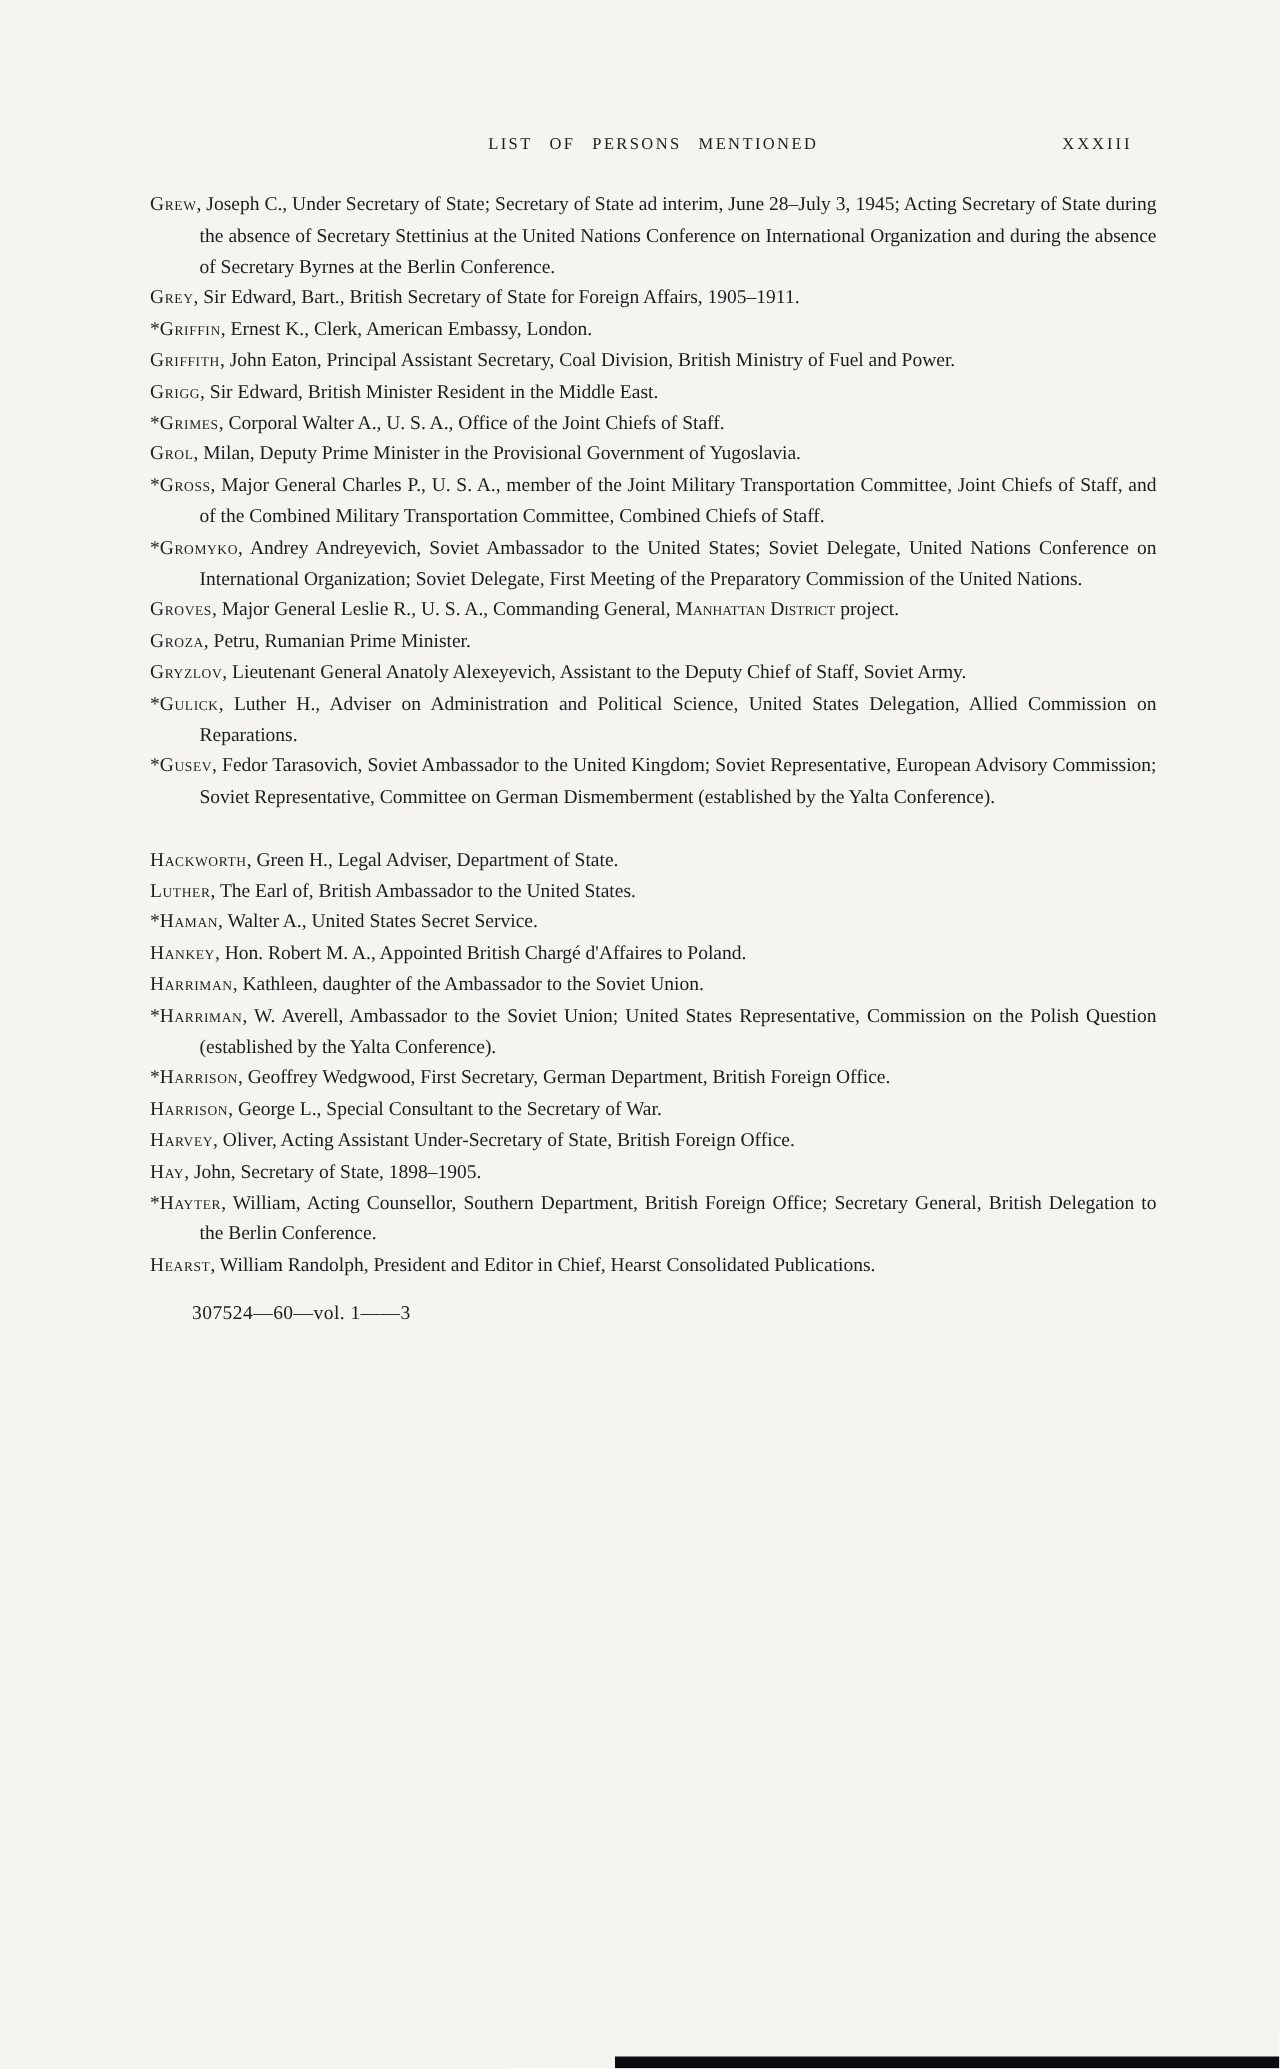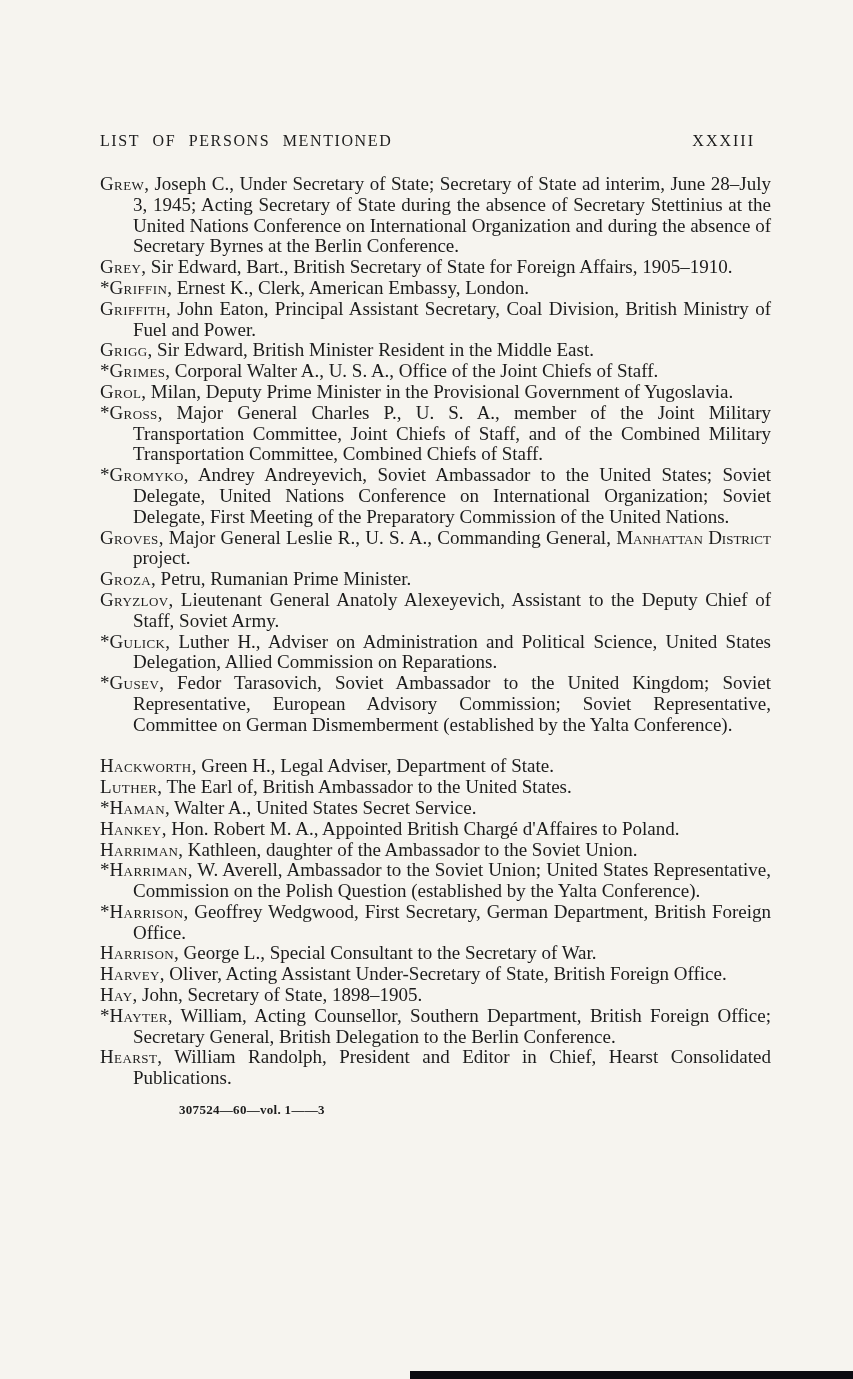--- a/index.html
+++ b/index.html
@@ -14,51 +14,50 @@
     background: #f6f4ef;
     position: relative;
     overflow: hidden;
     color: #1c1c1c;
   }
   .content {
     padding: 90px 82px 0 100px;
   }
   .header {
     position: relative;
-    text-align: left;
-    font-size: 16px;
+    text-align: center;
+    font-size: 11px;
     letter-spacing: 1.6px;
     word-spacing: 7px;
     color: #1c1c1c;
-    margin-top: 42px;
   }
   .pagenum {
     position: absolute;
     right: 16px;
     top: 0;
     letter-spacing: 2px;
     word-spacing: normal;
   }
   .list { margin-top: 24px; }
   .entry {
-    font-size: 19px;
+    font-size: 13px;
     line-height: 20.8px;
     text-align: justify;
     padding-left: 33px;
     text-indent: -33px;
   }
   .entry.gap-after { margin-bottom: 20.8px; }
   .sc { font-variant: small-caps; }
   .name { letter-spacing: 0.4px; }
   .star { letter-spacing: 0; }
   .footer {
     margin-top: 13px;
-    margin-left: 79px;
+    margin-left: 28px;
     font-size: 13px;
-    font-weight: 700;
+    font-weight: 400;
     letter-spacing: 0.3px;
   }
   .scan-bar {
     position: absolute;
     bottom: 0;
     left: 410px;
     right: 0;
     height: 8px;
     background: #0b0b10;
   }
@@ -67,21 +66,21 @@
 <body>
 
 <div class="page">
   <div class="content">
     <div class="header">
       <span>LIST OF PERSONS MENTIONED</span>
       <span class="pagenum">XXXIII</span>
     </div>
     <div class="list">
         <p class="entry"><span class="sc name">Grew</span><span class="txt">, Joseph C., Under Secretary of State; Secretary of State ad interim, June 28–July 3, 1945; Acting Secretary of State during the absence of Secretary Stettinius at the United Nations Conference on International Organization and during the absence of Secretary Byrnes at the Berlin Conference.</span></p>
-        <p class="entry"><span class="sc name">Grey</span><span class="txt">, Sir Edward, Bart., British Secretary of State for Foreign Affairs, 1905–1910.</span></p>
+        <p class="entry"><span class="sc name">Grey</span><span class="txt">, Sir Edward, Bart., British Secretary of State for Foreign Affairs, 1905–1911.</span></p>
         <p class="entry"><span class="star">*</span><span class="sc name">Griffin</span><span class="txt">, Ernest K., Clerk, American Embassy, London.</span></p>
         <p class="entry"><span class="sc name">Griffith</span><span class="txt">, John Eaton, Principal Assistant Secretary, Coal Division, British Ministry of Fuel and Power.</span></p>
         <p class="entry"><span class="sc name">Grigg</span><span class="txt">, Sir Edward, British Minister Resident in the Middle East.</span></p>
         <p class="entry"><span class="star">*</span><span class="sc name">Grimes</span><span class="txt">, Corporal Walter A., U. S. A., Office of the Joint Chiefs of Staff.</span></p>
         <p class="entry"><span class="sc name">Grol</span><span class="txt">, Milan, Deputy Prime Minister in the Provisional Government of Yugoslavia.</span></p>
         <p class="entry"><span class="star">*</span><span class="sc name">Gross</span><span class="txt">, Major General Charles P., U. S. A., member of the Joint Military Transportation Committee, Joint Chiefs of Staff, and of the Combined Military Transportation Committee, Combined Chiefs of Staff.</span></p>
         <p class="entry"><span class="star">*</span><span class="sc name">Gromyko</span><span class="txt">, Andrey Andreyevich, Soviet Ambassador to the United States; Soviet Delegate, United Nations Conference on International Organization; Soviet Delegate, First Meeting of the Preparatory Commission of the United Nations.</span></p>
         <p class="entry"><span class="sc name">Groves</span><span class="txt">, Major General Leslie R., U. S. A., Commanding General, </span><span class="sc">Manhattan District</span><span class="txt"> project.</span></p>
         <p class="entry"><span class="sc name">Groza</span><span class="txt">, Petru, Rumanian Prime Minister.</span></p>
         <p class="entry"><span class="sc name">Gryzlov</span><span class="txt">, Lieutenant General Anatoly Alexeyevich, Assistant to the Deputy Chief of Staff, Soviet Army.</span></p>

